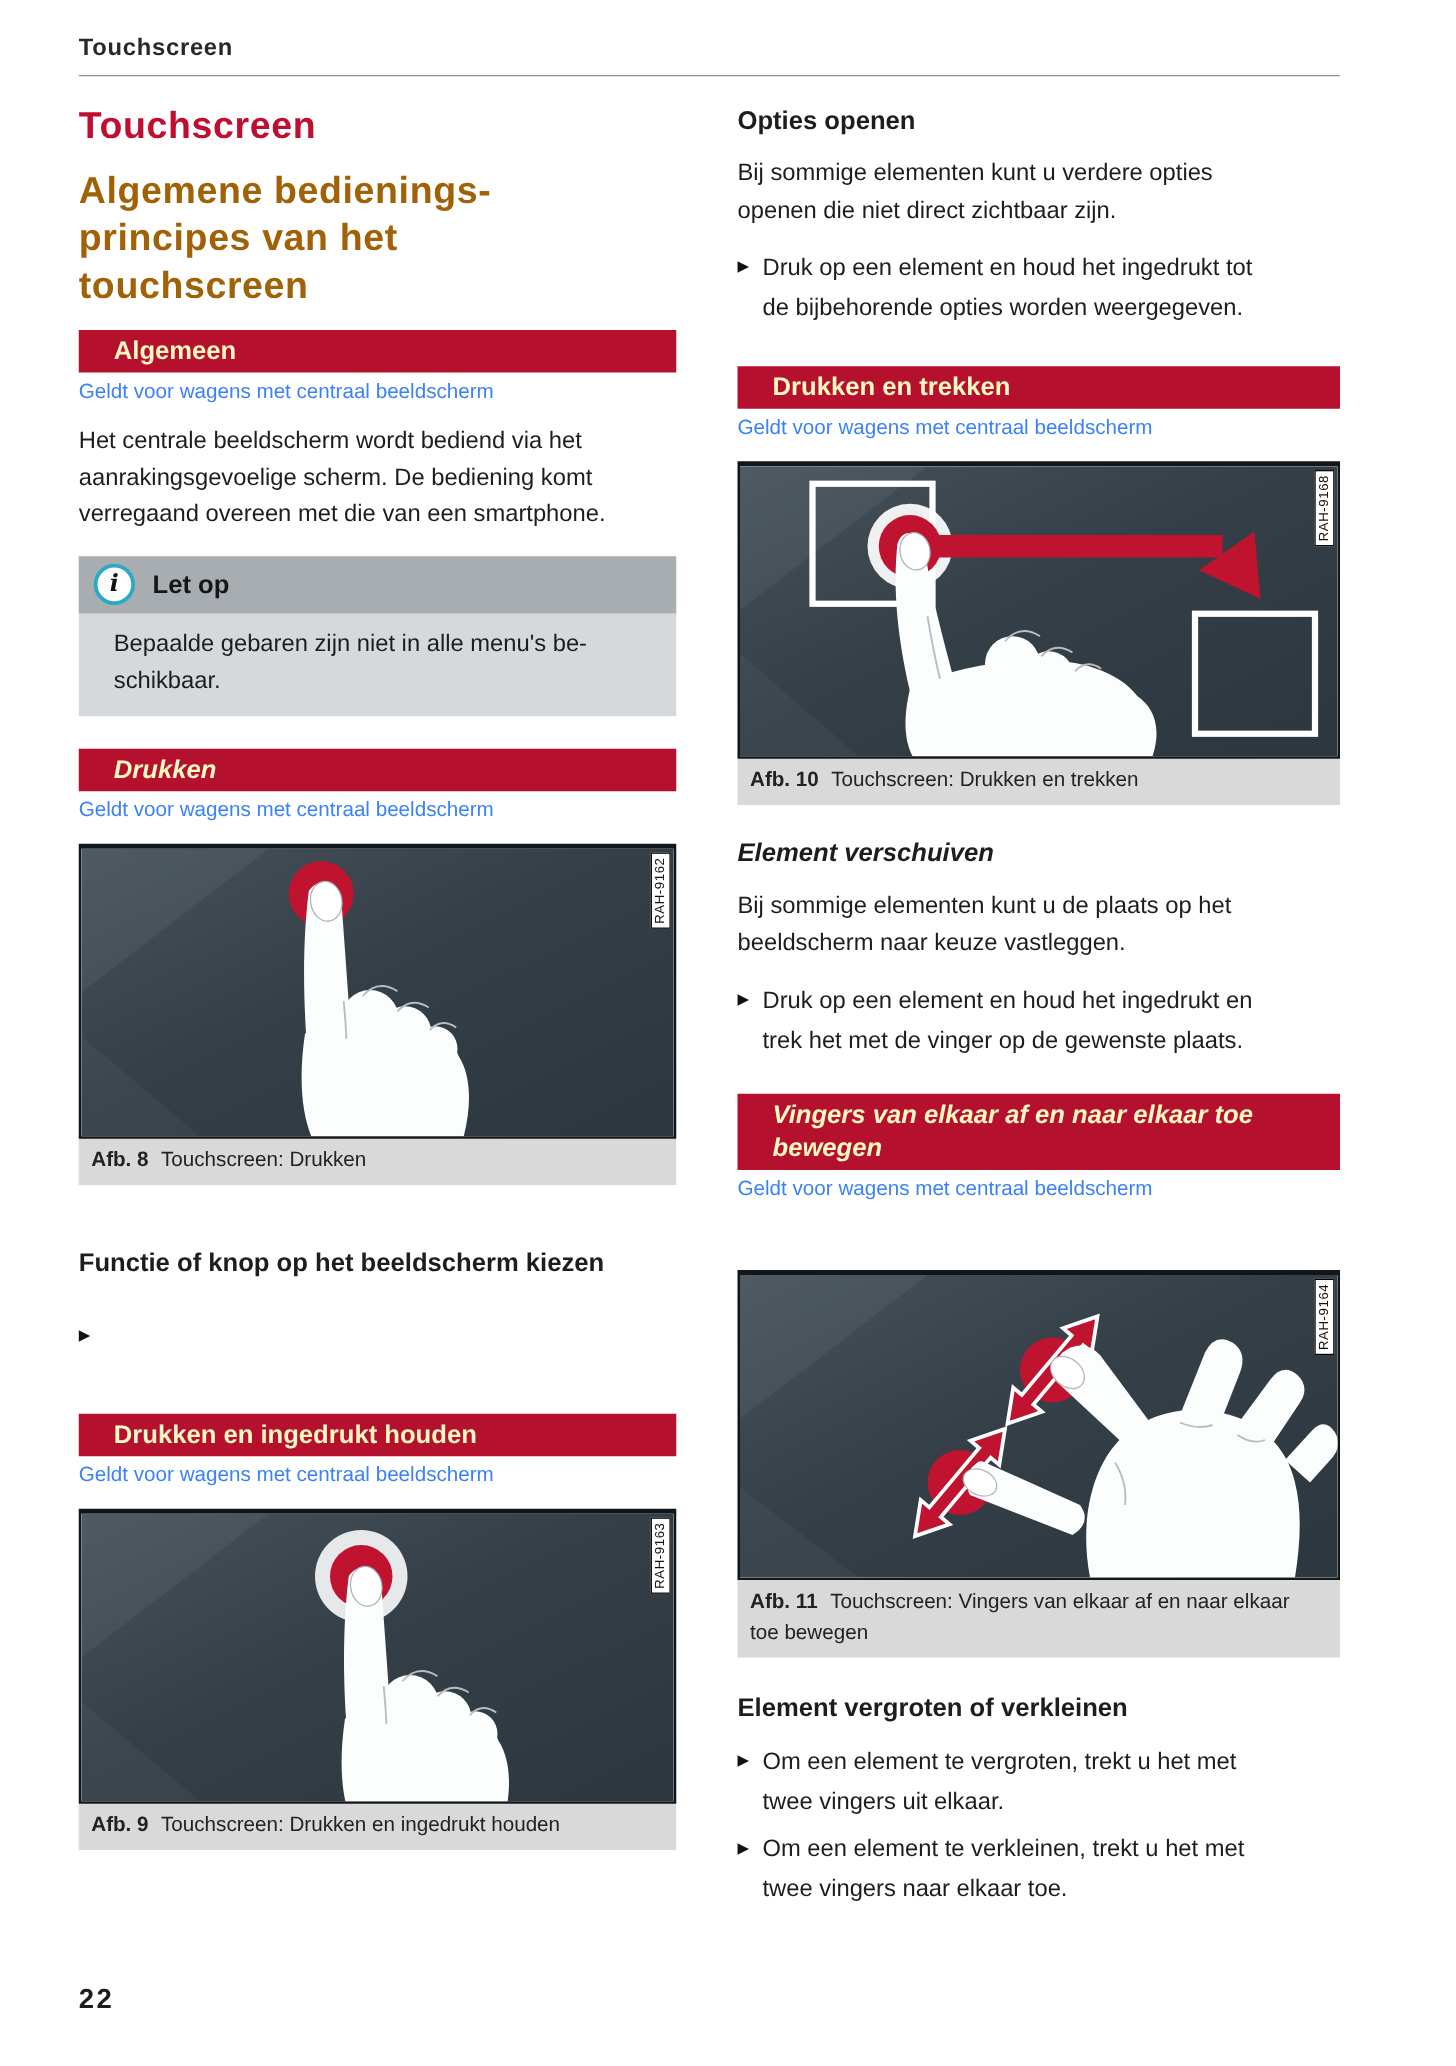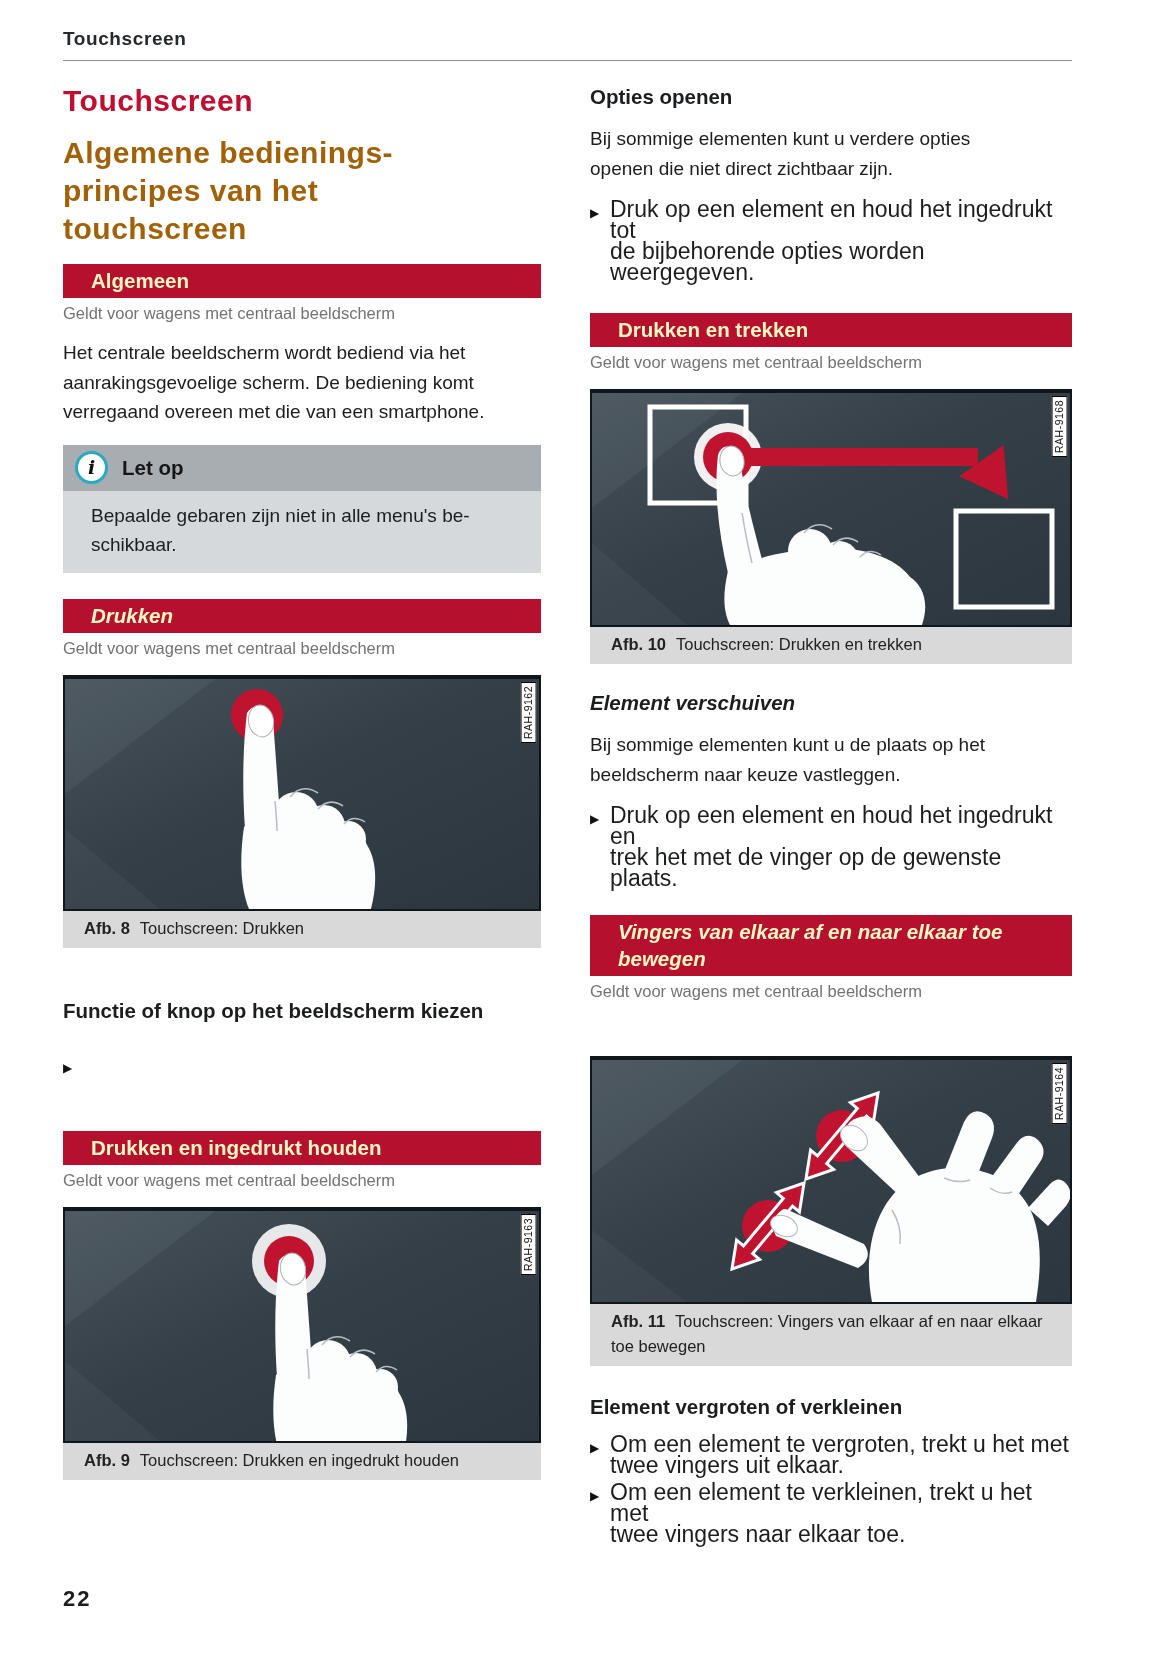--- a/index.html
+++ b/index.html
@@ -14,43 +14,43 @@
   .col{position:absolute;top:84px;}
   .col-left{left:63px;width:478px;}
   .col-right{left:590px;width:482px;}
   .pre{white-space:pre-line;}
   
   .chapter-title{font-size:30px;font-weight:bold;color:#c00d30;line-height:34px;letter-spacing:.5px;}
   .section-title{margin-top:16px;font-size:30px;font-weight:bold;line-height:38px;letter-spacing:.5px;color:#a16207;}
   
   .banner{margin-top:16px;background:#b5112f;color:#fef9c3;font-weight:bold;
           font-size:20.5px;line-height:27px;padding:3px 28px 4px;}
-  .applies{margin-top:5px;font-size:16.5px;color:#737373;line-height:21px;}
+  .applies{margin-top:5px;font-size:16.5px;color:#3b82f6;line-height:21px;}
   
   .para{margin-top:14px;font-size:19px;line-height:29.5px;}
   .heading{font-size:20.5px;font-weight:bold;line-height:26px;}
   .bullet{display:flex;margin-top:16px;}
   .bullet .marker{flex:0 0 20px;font-size:12px;line-height:29.5px;color:#111;}
-  .bullet .btxt{font-size:23px;line-height:21px;}
+  .bullet .btxt{font-size:19px;line-height:32px;}
   
   .note{margin-top:18px;}
   .note-head{display:flex;align-items:center;background:#a8adb2;height:46px;padding:0 12px;}
   .info-icon{width:27px;height:27px;border-radius:50%;background:#ffffff;border:3.5px solid #2aa9c2;
              display:flex;align-items:center;justify-content:center;
              font-family:"DejaVu Serif", serif;font-style:italic;font-weight:bold;
              font-size:19px;color:#111;line-height:1;}
   .note-title{margin-left:14px;font-size:20.5px;font-weight:bold;color:#141617;}
   .note-body{background:#d6d9db;padding:10px 28px 13px;font-size:19px;line-height:29.5px;}
   
   .figure{position:relative;margin-top:16px;border:2px solid #10171c;border-top-width:4px;}
   .figure svg{display:block;}
   .fig-label{position:absolute;top:3px;right:2px;background:#ffffff;border:1px solid #000;
              writing-mode:vertical-rl;transform:rotate(180deg);
              font-size:10.5px;letter-spacing:.5px;color:#111;padding:3px 1px;line-height:1.1;}
-  .fig-caption{background:#d9d9d9;padding:5px 21px 7px;font-size:16.5px;line-height:25px;color:#222;}
+  .fig-caption{background:#d9d9d9;padding:5px 10px 7px;font-size:16.5px;line-height:25px;color:#222;}
   .fig-caption .ref{font-weight:bold;margin-right:10px;}
   
   .page-num{position:absolute;left:63px;top:1586px;font-size:22px;font-weight:bold;letter-spacing:2px;color:#1b1d1f;}
   
   .mt26{margin-top:26px;font-style:italic;} .mt30{margin-top:30px;}
   .mt48{margin-top:48px;} .mt50{margin-top:50px;} .mt54{margin-top:54px;}
   .mt28{margin-top:28px;} .mt14{margin-top:14px;} .mt6{margin-top:6px;}
 </style>
 </head>
 <body>

